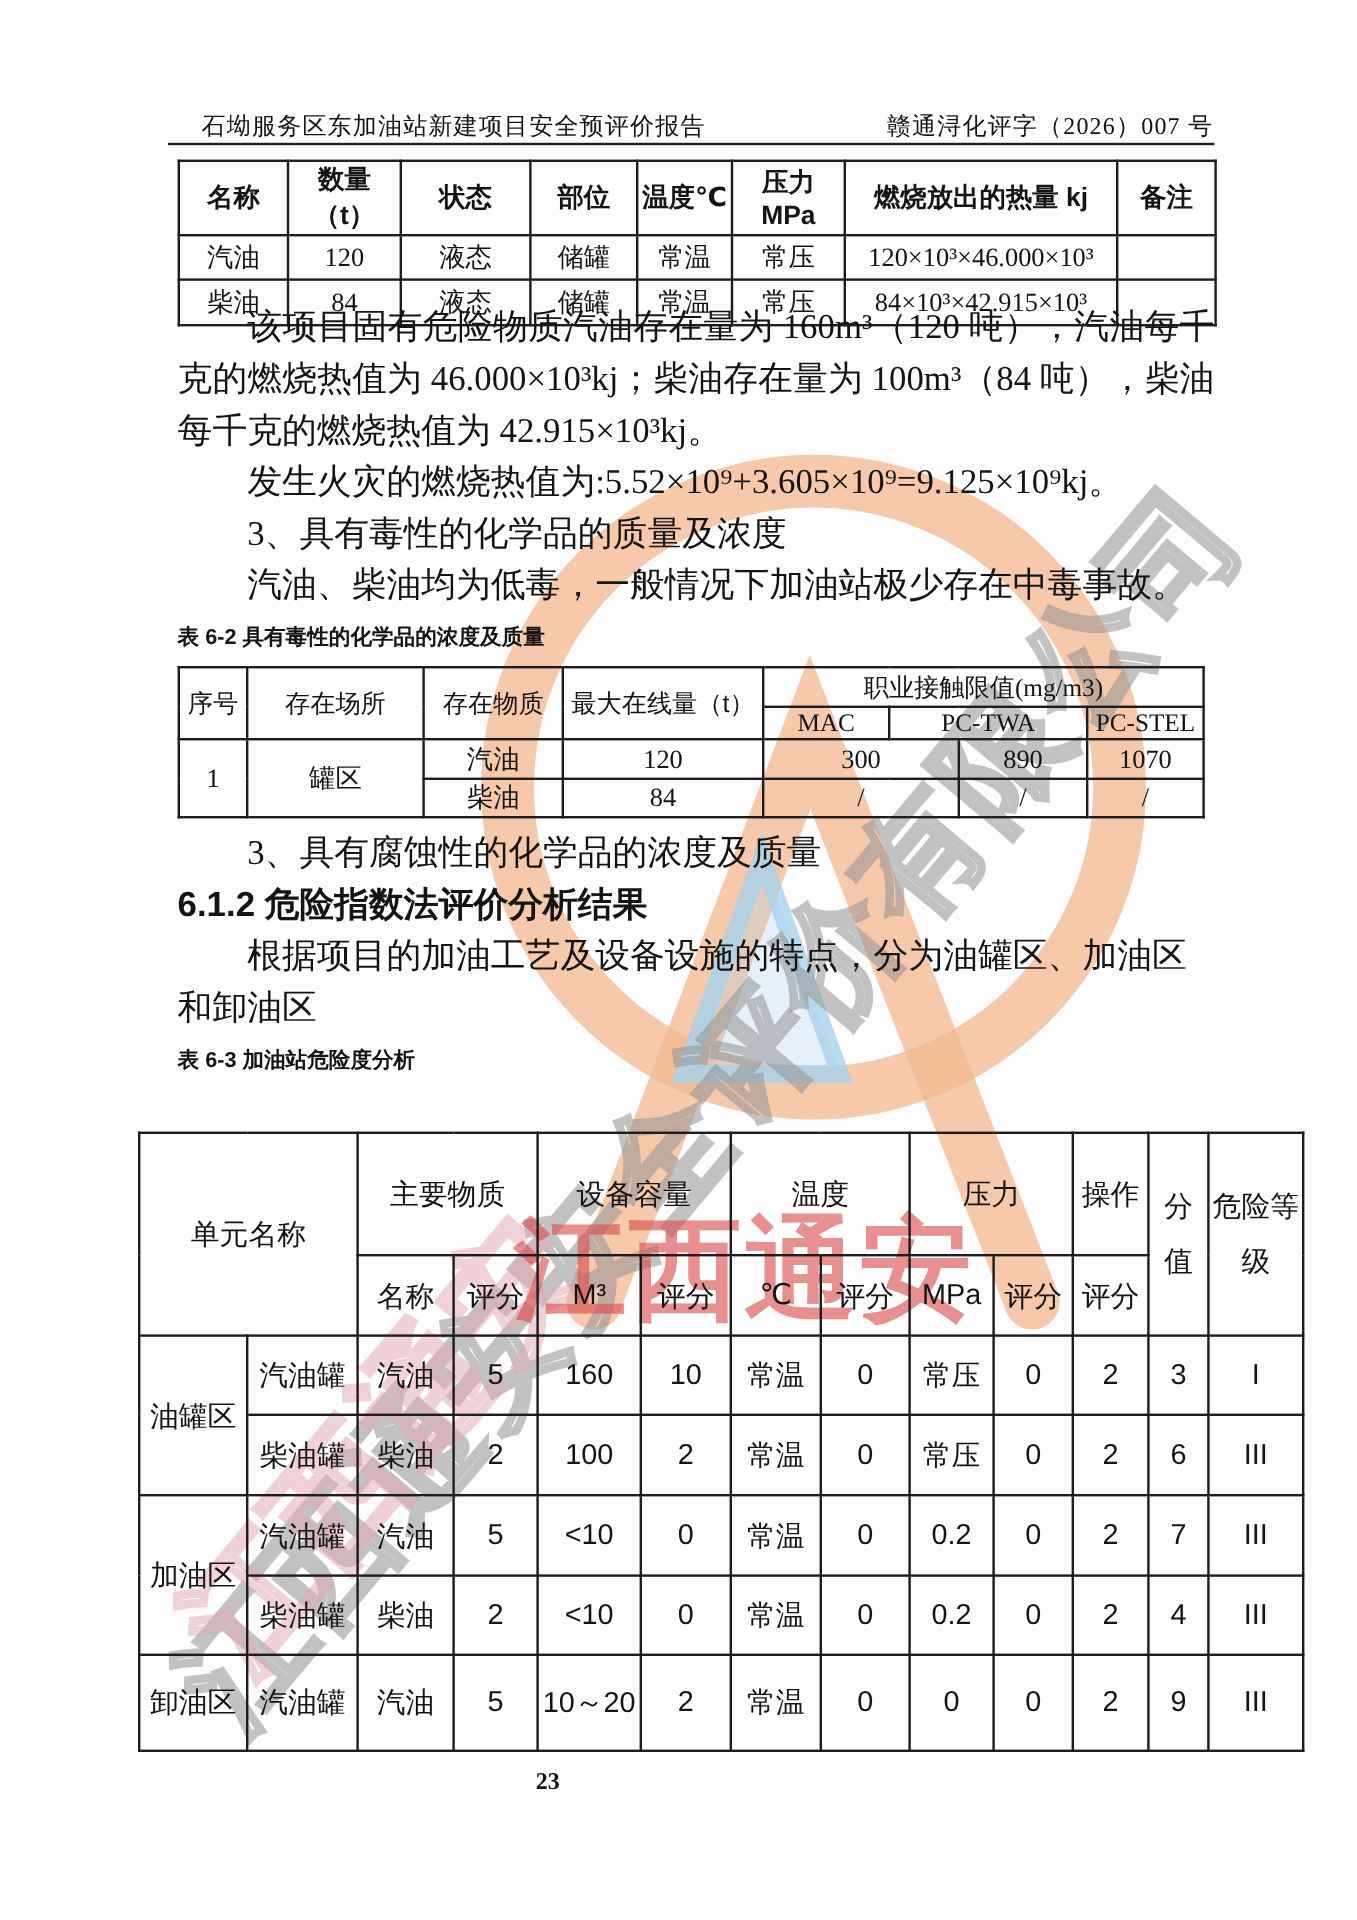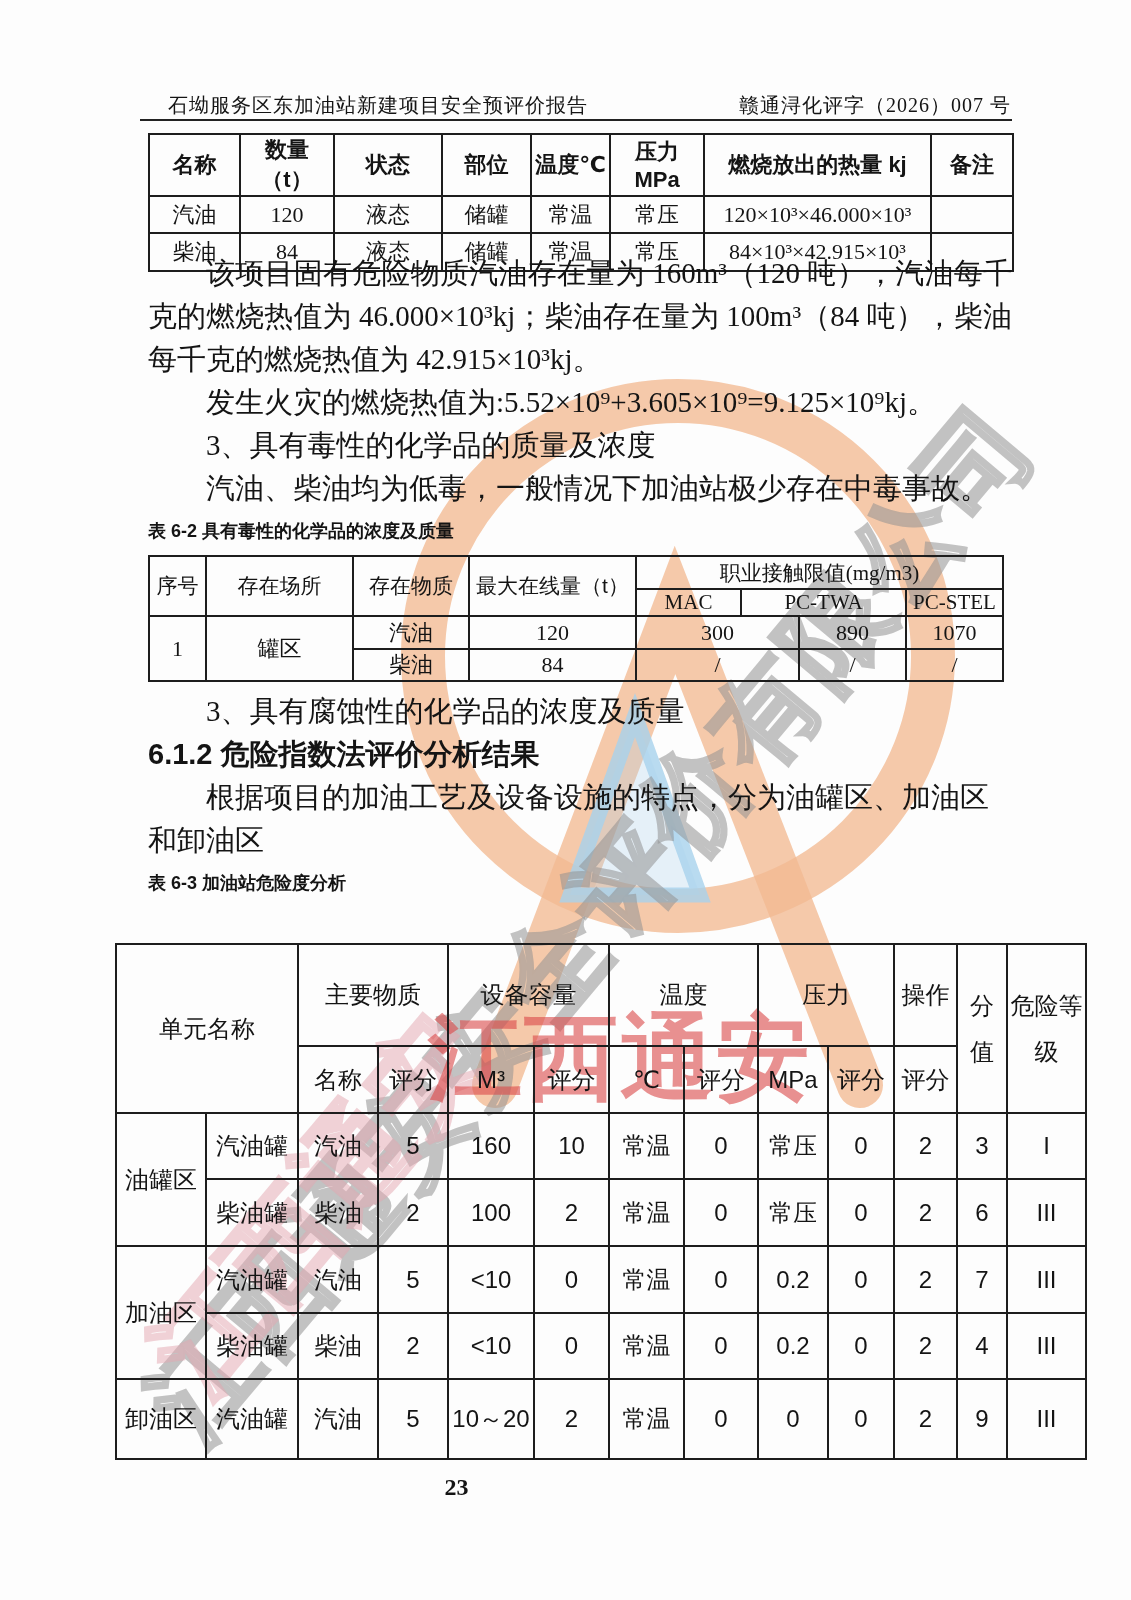--- a/index.html
+++ b/index.html
@@ -36,21 +36,21 @@
   .t62 .r1{height:33px;} .t62 .r2{height:31px;}
   
   .t63{position:absolute;left:115px;top:943px;width:970px;font-size:24px;
        font-family:"Liberation Sans","DejaVu Sans",sans-serif;}
   .t63 th{font-size:24px;}
   .t63 .ha{height:102px;} .t63 .hb{height:67px;}
   .t63 .r1{height:66px;} .t63 .r2{height:67px;} .t63 .r3{height:67px;}
   .t63 .r4{height:66px;} .t63 .r5{height:80px;}
   .t63 .wrap2{word-break:break-all;line-height:1.9;}
   .pagenum{position:absolute;left:0;top:1474px;width:913px;text-align:center;
-           font-size:24px;font-weight:700;}
+           font-size:20px;font-weight:700;}
   
   .wm{position:absolute;pointer-events:none;z-index:0;
       font-family:"Liberation Sans","DejaVu Sans",sans-serif;}
   .content{position:relative;z-index:1;}
   .wm-diag-gray{
     left:-60px;top:855px;width:1300px;text-align:center;
     font-size:105px;font-weight:700;letter-spacing:4px;white-space:nowrap;
     transform:rotate(-50deg);
     color:rgba(255,255,255,0.08);
     -webkit-text-stroke:4px rgba(145,145,145,0.55);

